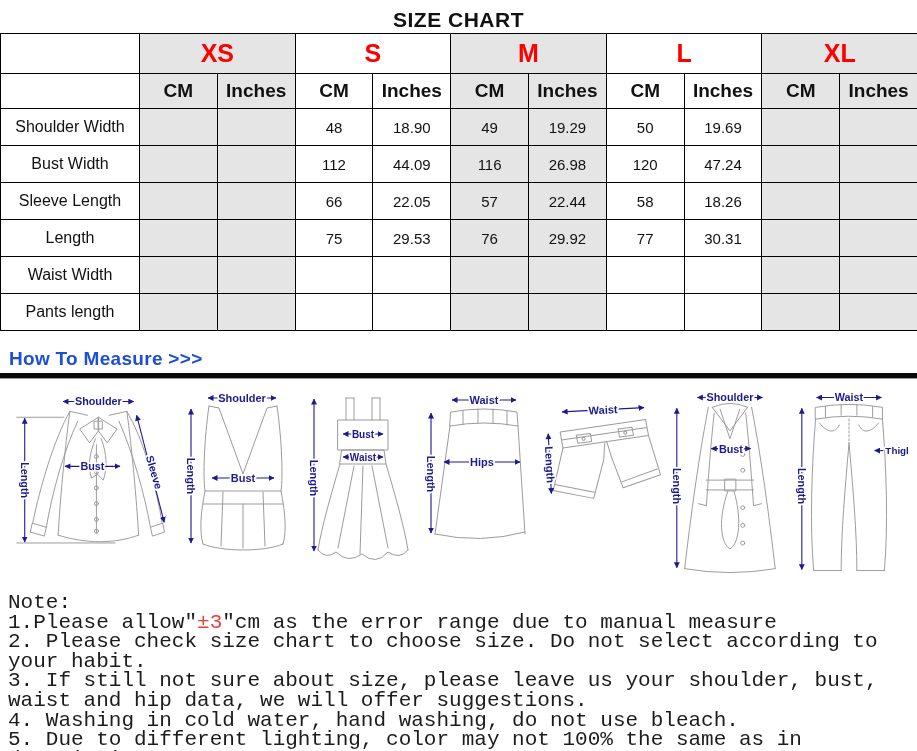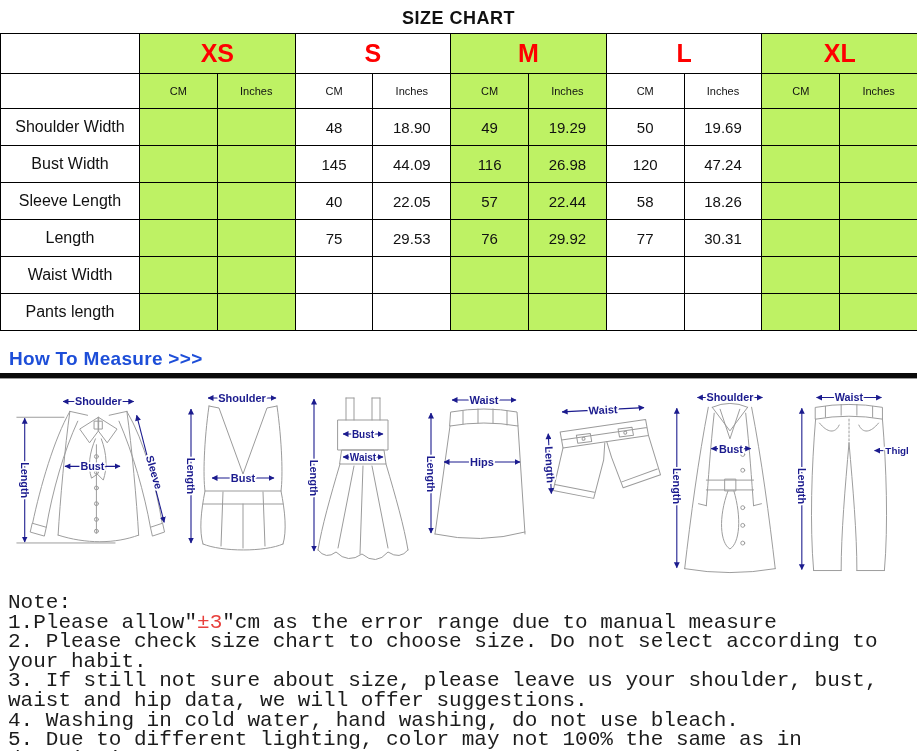--- a/index.html
+++ b/index.html
@@ -2,36 +2,36 @@
 <html><head>
 <meta charset="utf-8">
 <style>
   html,body{margin:0;padding:0;}
   body{
     width:917px;height:751px;overflow:hidden;background:#fff;
     font-family:"Liberation Sans",sans-serif;color:#1c1c1c;position:relative;
   }
   
   .page-title{
-    text-align:center;font-size:18px;font-weight:bold;letter-spacing:.5px;
+    text-align:center;font-size:21px;font-weight:bold;letter-spacing:.5px;
     padding-top:8px;height:25px;color:#111;
   }
   
   table.size-table{
     border-collapse:collapse;table-layout:fixed;width:917px;
   }
   .size-table th,.size-table td{
     border:1px solid #000;text-align:center;vertical-align:middle;padding:0;
     font-family:"Liberation Sans",sans-serif;
   }
   .size-table .size{height:39px;font-size:25px;font-weight:bold;color:#fe0000;}
-  .size-table .unit{height:34px;font-size:11px;font-weight:normal;color:#111;}
+  .size-table .unit{height:34px;font-size:19px;font-weight:bold;color:#111;}
   .size-table .rl{height:36px;font-size:16px;color:#111;font-weight:normal;}
   .size-table .val{font-size:15px;color:#111;}
-  .size-table .shade{background:#bef264;}
+  .size-table .shade{background:#e5e5e5;}
   
   .htm-heading{
     margin:17px 0 3px 9px;font-size:19px;font-weight:bold;color:#1d4ed8;
     letter-spacing:.3px;
   }
   .divider{height:5px;background:#0a0a0a;border-bottom:1px solid #9a9a9a;}
   
   .figures{
     display:flex;justify-content:space-between;align-items:flex-end;
     padding:5px 9px 0 9px;height:202px;
@@ -111,34 +111,34 @@
         <td class="val shade">19.29</td>
         <td class="val">50</td>
         <td class="val">19.69</td>
         <td class="val shade"></td>
         <td class="val shade"></td>
       </tr>
       <tr>
         <td class="rl">Bust Width</td>
         <td class="val shade"></td>
         <td class="val shade"></td>
-        <td class="val">145</td>
+        <td class="val">112</td>
         <td class="val">44.09</td>
         <td class="val shade">116</td>
         <td class="val shade">26.98</td>
         <td class="val">120</td>
         <td class="val">47.24</td>
         <td class="val shade"></td>
         <td class="val shade"></td>
       </tr>
       <tr>
         <td class="rl">Sleeve Length</td>
         <td class="val shade"></td>
         <td class="val shade"></td>
-        <td class="val">40</td>
+        <td class="val">66</td>
         <td class="val">22.05</td>
         <td class="val shade">57</td>
         <td class="val shade">22.44</td>
         <td class="val">58</td>
         <td class="val">18.26</td>
         <td class="val shade"></td>
         <td class="val shade"></td>
       </tr>
       <tr>
         <td class="rl">Length</td>

